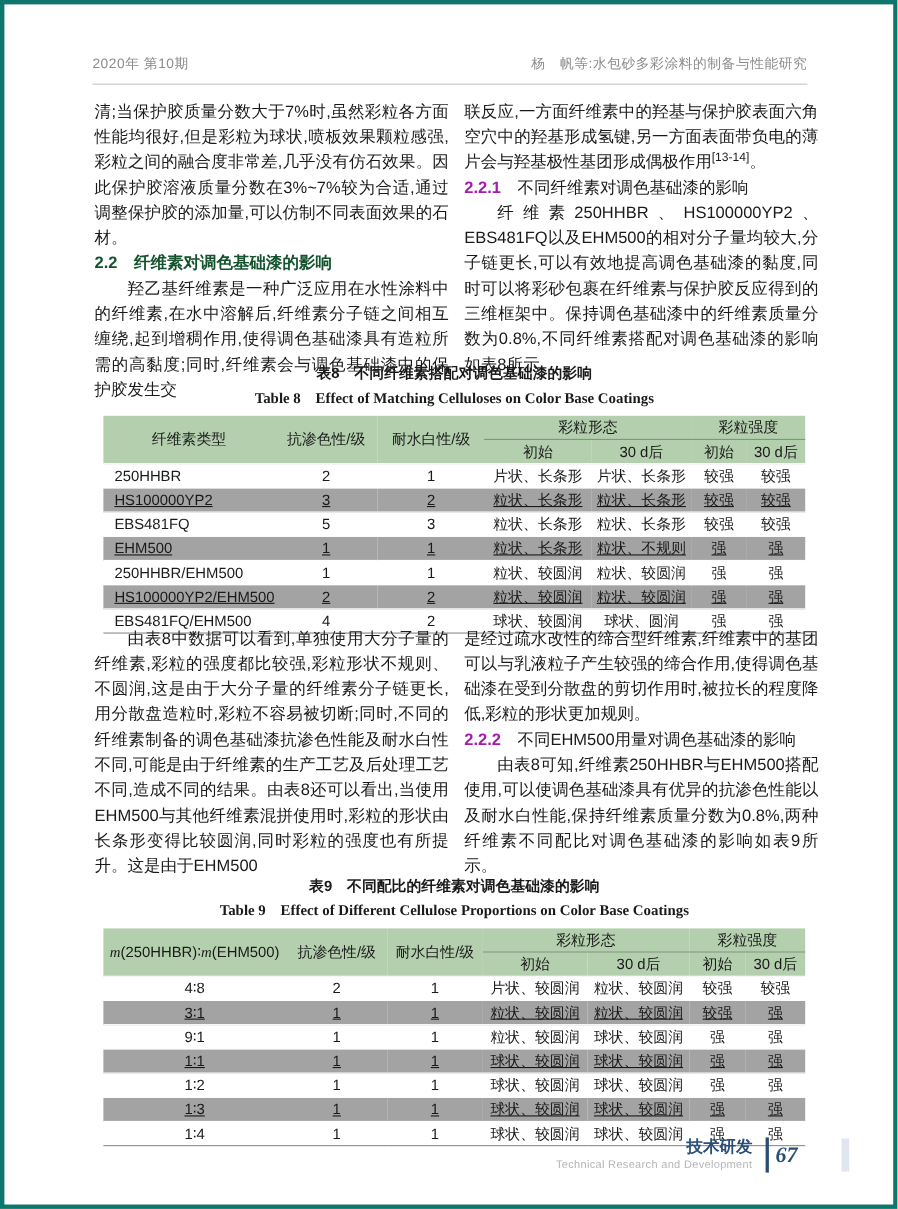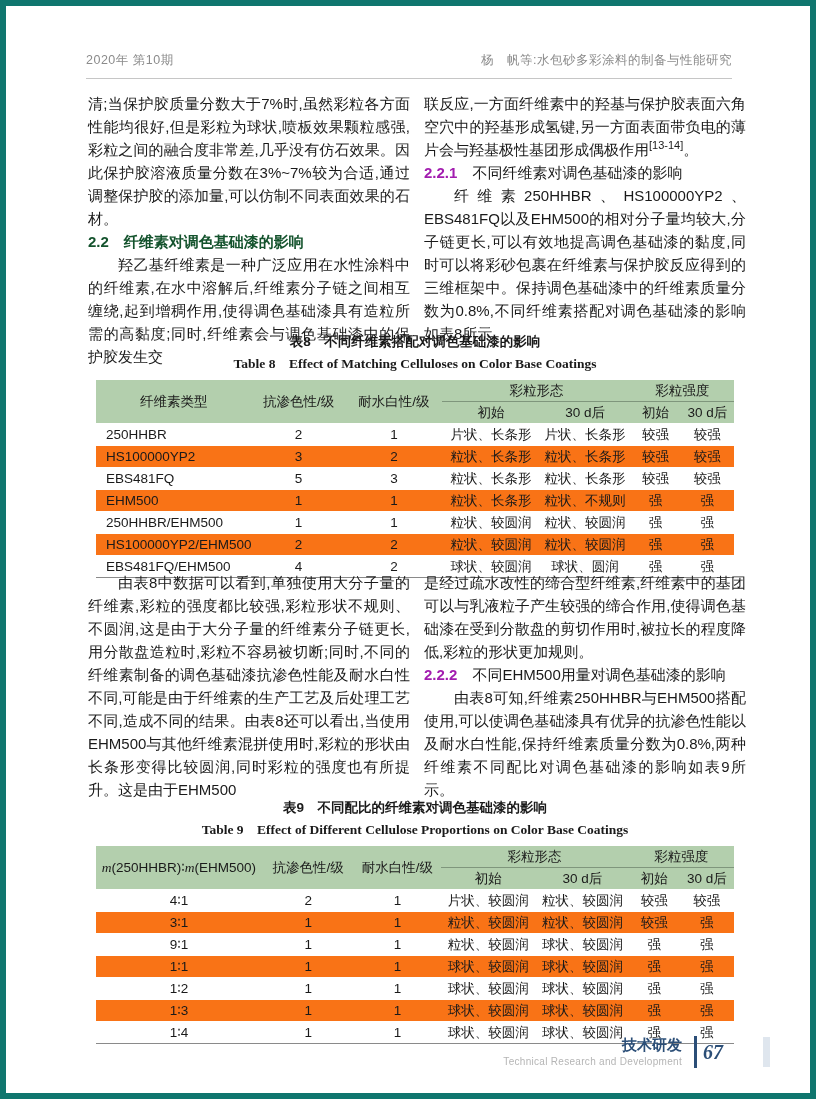--- a/index.html
+++ b/index.html
@@ -1,18 +1,18 @@
 <!DOCTYPE html>
 <html><head>
 <meta charset="utf-8">
 <style>
   html,body { margin:0; padding:0; background:#e9e9e9; }
   .page {
     position:relative; width:816px; height:1099px; margin:0 auto;
-    background:#ffffff; border:6px solid #0f766e; box-sizing:border-box;
+    background:#ffffff; border:4px solid #0f766e; box-sizing:border-box;
     font-family:"Liberation Sans", sans-serif; color:#1a1a1a;
     overflow:hidden;
   }
   
   .runhead {
     position:absolute; top:46px; left:80px; right:78px;
     display:flex; justify-content:space-between; align-items:flex-end;
     font-size:12.5px; color:#8b8b8b; letter-spacing:.5px;
     padding-bottom:9px; border-bottom:1px solid #c6c6c6;
   }
@@ -35,21 +35,21 @@
   .t8 { top:327px; }
   .t9 { top:793px; }
   .cap-zh { text-align:center; font-weight:bold; font-size:13.5px; margin:0 0 4px 0; }
   .cap-en { text-align:center; font-weight:bold; font-size:13.5px; margin:0 0 7px 0;
             font-family:"Liberation Serif", serif; }
   table { width:100%; border-collapse:collapse; font-size:13.5px; border-bottom:1px solid #8a8a8a; }
   th, td { font-weight:normal; text-align:center; padding:3px 0; line-height:15px; }
   thead th { background:#b3cfad; }
   thead .grp { border-bottom:1px solid #7f967c; }
   tbody tr { border-top:1px solid #ffffff; }
-  tbody tr.stripe td { background:#f97316; }
+  tbody tr.stripe td { background:#a3a3a3;text-decoration:underline; }
   #table8 td:first-child { text-align:left; padding-left:10px; }
   .ital { font-style:italic; font-family:"Liberation Serif", serif; }
 
   
   .footer { position:absolute; top:1030px; right:40px; display:flex; align-items:center; }
   .foot-txt { text-align:right; }
   .foot-zh { color:#2b4e77; font-weight:bold; font-size:15px; line-height:16px; }
   .foot-en { color:#b5b5b5; font-size:10px; letter-spacing:.3px; margin-top:3px; }
   .foot-bar { width:3px; height:32px; background:#2b4e77; margin-left:12px; }
   .foot-num { color:#2b4e77; font-size:20px; font-weight:bold; font-style:italic;
@@ -209,21 +209,21 @@
         </tr>
         <tr>
           <th>初始</th>
           <th>30 d后</th>
           <th>初始</th>
           <th>30 d后</th>
         </tr>
       </thead>
       <tbody>
           <tr>
-            <td>4∶1</td>
+            <td>4∶8</td>
             <td>2</td>
             <td>1</td>
             <td>片状、较圆润</td>
             <td>粒状、较圆润</td>
             <td>较强</td>
             <td>较强</td>
           </tr>
           <tr class="stripe">
             <td>3∶1</td>
             <td>1</td>

